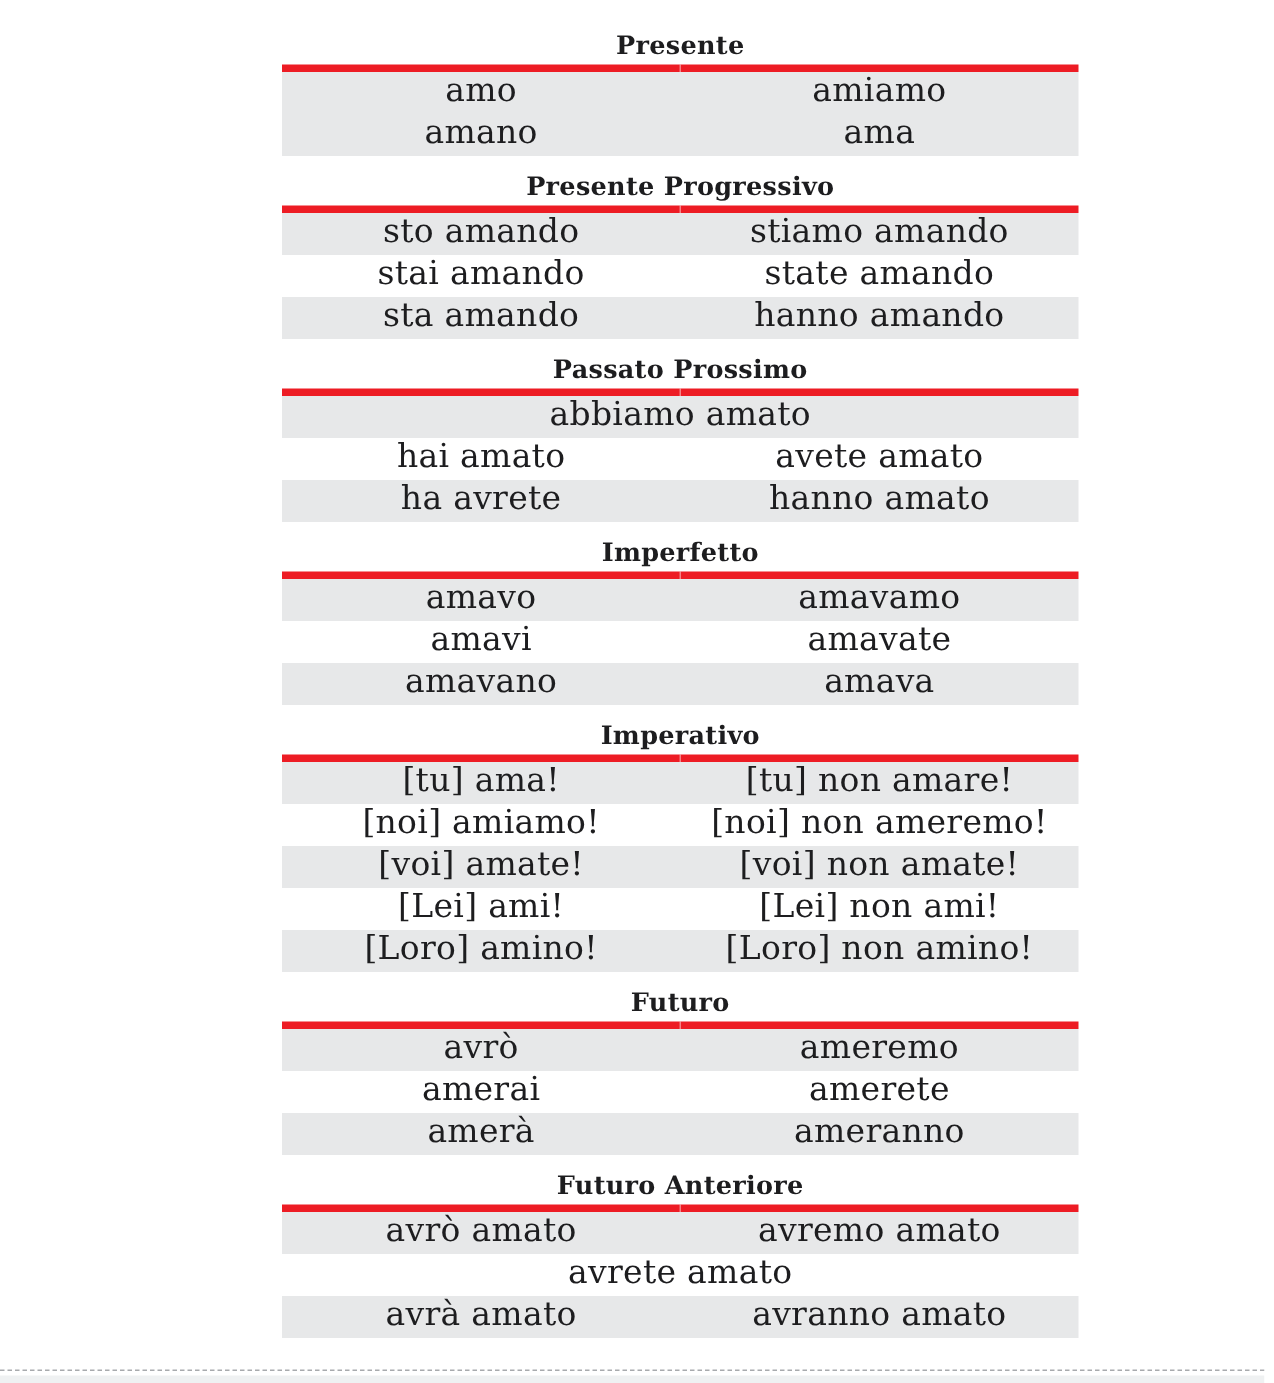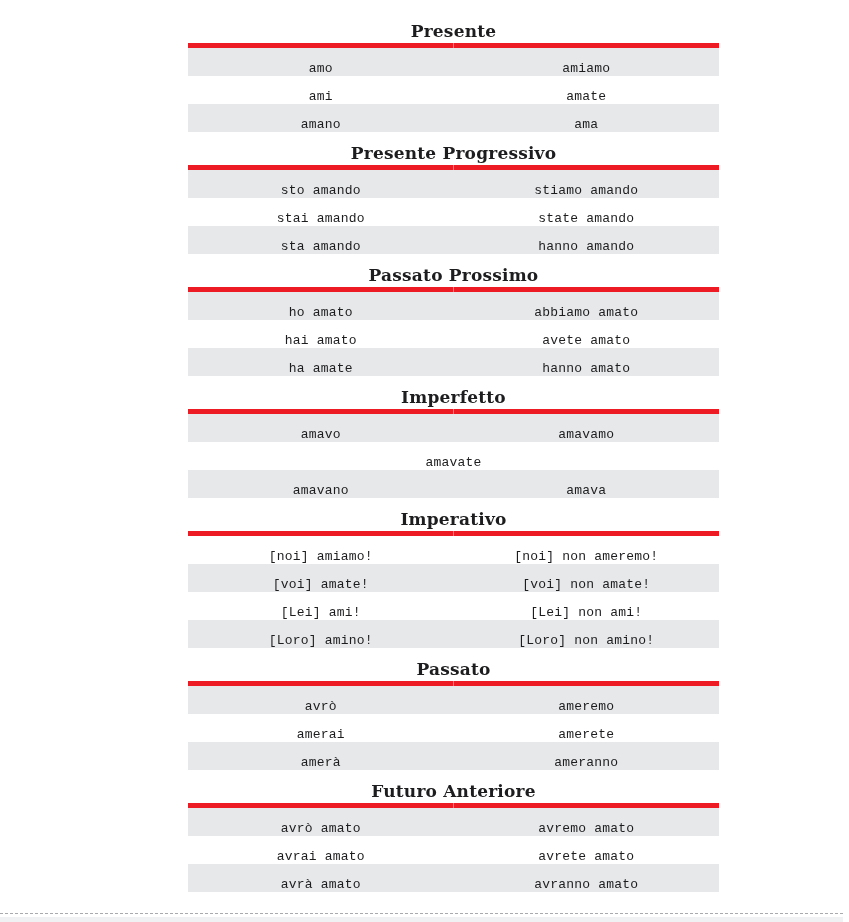--- a/index.html
+++ b/index.html
@@ -45,23 +45,22 @@
     position: absolute;
     left: calc(50% - 1px);
     top: 0;
     width: 1px;
     height: 100%;
     background: rgba(255,255,255,0.45);
   }
   .row {
     display: flex;
     height: 28px;
-    align-items: flex-end;
-    font-size: 13px;
-    font-family: Liberation Mono, monospace;
+    align-items: flex-start;
+    font-size: 22px;
   }
   .row.striped { background: var(--stripe, #e7e8e9); }
   .cell {
     flex: 1 1 50%;
     text-align: center;
     white-space: nowrap;
     letter-spacing: 0.2px;
   }
   .page-break {
     position: absolute;
@@ -93,24 +92,20 @@
 
 <div class="page" style="--accent: #ed1c24; --stripe: #e7e8e9; --text: #1d1d1f;">
   <div class="content" id="sections-root">
       <div class="section">
         <div class="section-title">Presente</div>
         <div class="red-bar"></div>
         <div class="row striped">
           <span class="cell">amo</span>
           <span class="cell">amiamo</span>
         </div>
-        <div class="row">
-          <span class="cell">ami</span>
-          <span class="cell">amate</span>
-        </div>
         <div class="row striped">
           <span class="cell">amano</span>
           <span class="cell">ama</span>
         </div>
       </div>
       <div class="section">
         <div class="section-title">Presente Progressivo</div>
         <div class="red-bar"></div>
         <div class="row striped">
           <span class="cell">sto amando</span>
@@ -122,69 +117,73 @@
         </div>
         <div class="row striped">
           <span class="cell">sta amando</span>
           <span class="cell">hanno amando</span>
         </div>
       </div>
       <div class="section">
         <div class="section-title">Passato Prossimo</div>
         <div class="red-bar"></div>
         <div class="row striped">
-          <span class="cell">ho amato</span>
           <span class="cell">abbiamo amato</span>
         </div>
         <div class="row">
           <span class="cell">hai amato</span>
           <span class="cell">avete amato</span>
         </div>
         <div class="row striped">
-          <span class="cell">ha amate</span>
+          <span class="cell">ha avrete</span>
           <span class="cell">hanno amato</span>
         </div>
       </div>
       <div class="section">
         <div class="section-title">Imperfetto</div>
         <div class="red-bar"></div>
         <div class="row striped">
           <span class="cell">amavo</span>
           <span class="cell">amavamo</span>
         </div>
         <div class="row">
+          <span class="cell">amavi</span>
           <span class="cell">amavate</span>
         </div>
         <div class="row striped">
           <span class="cell">amavano</span>
           <span class="cell">amava</span>
         </div>
       </div>
       <div class="section">
         <div class="section-title">Imperativo</div>
         <div class="red-bar"></div>
+        <div class="row striped">
+          <span class="cell">[tu] ama!</span>
+          <span class="cell">[tu] non amare!</span>
+        </div>
         <div class="row">
           <span class="cell">[noi] amiamo!</span>
           <span class="cell">[noi] non ameremo!</span>
         </div>
         <div class="row striped">
           <span class="cell">[voi] amate!</span>
           <span class="cell">[voi] non amate!</span>
         </div>
         <div class="row">
           <span class="cell">[Lei] ami!</span>
           <span class="cell">[Lei] non ami!</span>
         </div>
         <div class="row striped">
           <span class="cell">[Loro] amino!</span>
           <span class="cell">[Loro] non amino!</span>
         </div>
       </div>
       <div class="section">
-        <div class="section-title">Passato</div>
+        <div class="section-title">Futuro</div>
         <div class="red-bar"></div>
         <div class="row striped">
           <span class="cell">avrò</span>
           <span class="cell">ameremo</span>
         </div>
         <div class="row">
           <span class="cell">amerai</span>
           <span class="cell">amerete</span>
         </div>
         <div class="row striped">
@@ -193,21 +192,20 @@
         </div>
       </div>
       <div class="section">
         <div class="section-title">Futuro Anteriore</div>
         <div class="red-bar"></div>
         <div class="row striped">
           <span class="cell">avrò amato</span>
           <span class="cell">avremo amato</span>
         </div>
         <div class="row">
-          <span class="cell">avrai amato</span>
           <span class="cell">avrete amato</span>
         </div>
         <div class="row striped">
           <span class="cell">avrà amato</span>
           <span class="cell">avranno amato</span>
         </div>
       </div>
     </div>
   <div class="below-cover"></div>
   <div class="page-break"></div>

